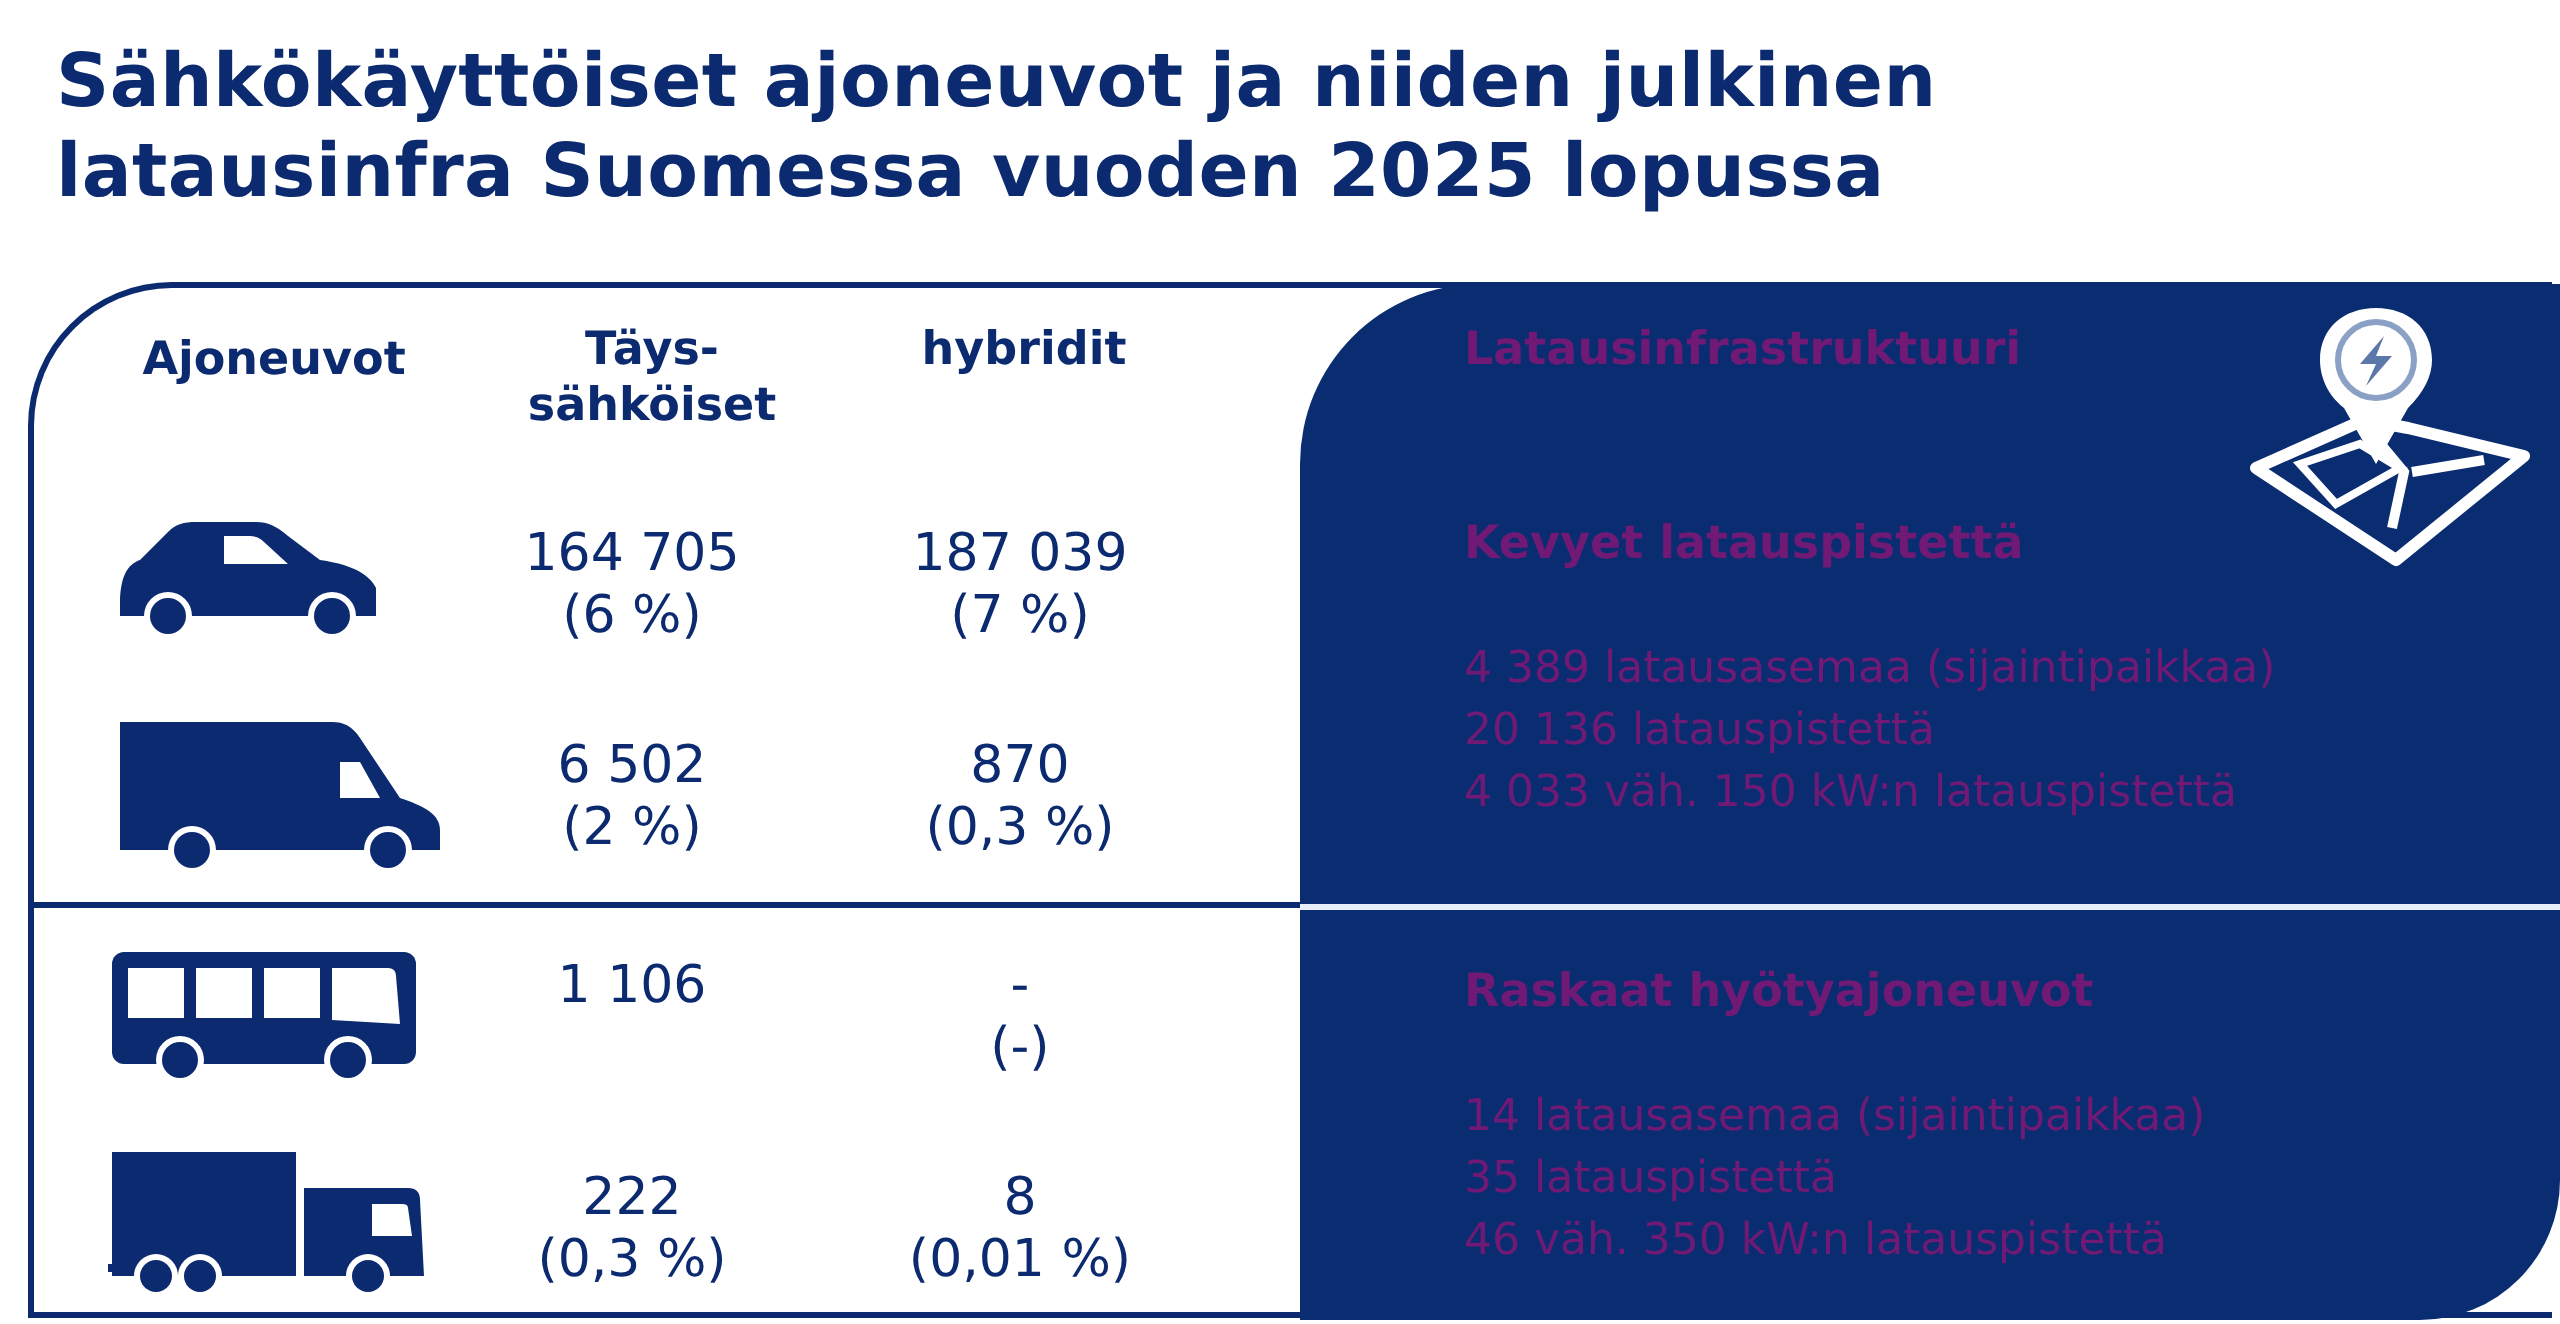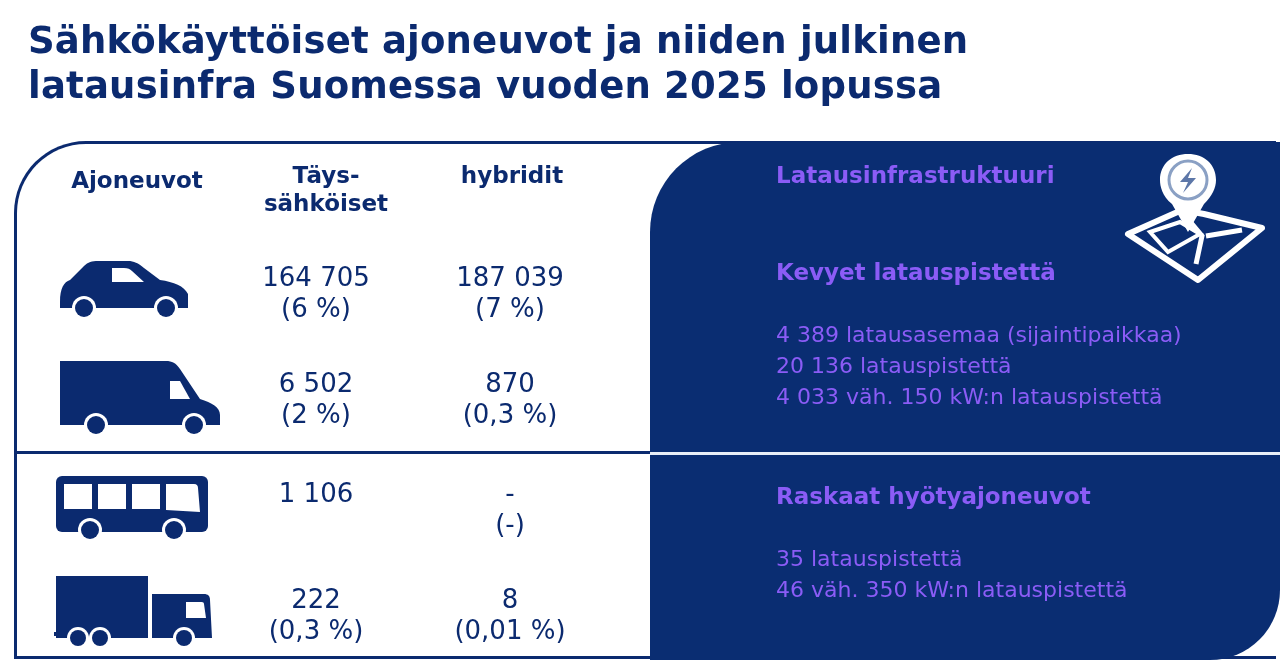--- a/index.html
+++ b/index.html
@@ -5,21 +5,21 @@
   html, body { margin:0; padding:0; background:#ffffff; }
   body { width:1280px; height:662px; position:relative; overflow:hidden; font-family:"DejaVu Sans", "Liberation Sans", sans-serif; color:#0b2a6f; }
   .title { position:absolute; left:28px; top:18px; font-size:37px; font-weight:bold; line-height:45px; color:#0b2a6f; letter-spacing:0.2px; }
   .frame { position:absolute; left:14px; top:141px; width:1262px; height:518px; border:3px solid #0b2a6f; border-top-left-radius:72px; box-sizing:border-box; border-right:none; }
   .divider-left { position:absolute; left:14px; top:451px; width:640px; height:3px; background:#0b2a6f; }
   .panel { position:absolute; left:650px; top:142px; width:630px; height:518px; background:#0a2d72; border-top-left-radius:90px; border-bottom-right-radius:70px; }
   .panel-divider { position:absolute; left:650px; top:452px; width:630px; height:3px; background:#e8eef8; }
   .hdr { position:absolute; font-weight:bold; font-size:23px; line-height:28px; color:#0b2a6f; text-align:center; }
   .cell { position:absolute; font-size:26px; line-height:31px; color:#0b2a6f; text-align:center; width:180px; }
   .icon { position:absolute; }
-  .ptxt { position:absolute; left:776px; color:#8b5cf6; }
+  .ptxt { position:absolute; left:732px; color:#701a75; }
   .ph { font-weight:bold; font-size:23px; line-height:28px; }
   .pl { font-size:22px; line-height:31px; }
 </style>
 </head>
 <body>
 
 <div class="title">
   <div>Sähkökäyttöiset ajoneuvot ja niiden julkinen</div>
   <div>latausinfra Suomessa vuoden 2025 lopussa</div>
 </div>
@@ -128,15 +128,16 @@
 
 <div class="ptxt ph" style="top:258px;">Kevyet latauspistettä</div>
 <div class="ptxt pl" style="top:319px;">
   <div>4 389 latausasemaa (sijaintipaikkaa)</div>
   <div>20 136 latauspistettä</div>
   <div>4 033 väh. 150 kW:n latauspistettä</div>
 </div>
 
 <div class="ptxt ph" style="top:482px;">Raskaat hyötyajoneuvot</div>
 <div class="ptxt pl" style="top:543px;">
+  <div>14 latausasemaa (sijaintipaikkaa)</div>
   <div>35 latauspistettä</div>
   <div>46 väh. 350 kW:n latauspistettä</div>
 </div>
 
 </body></html>

